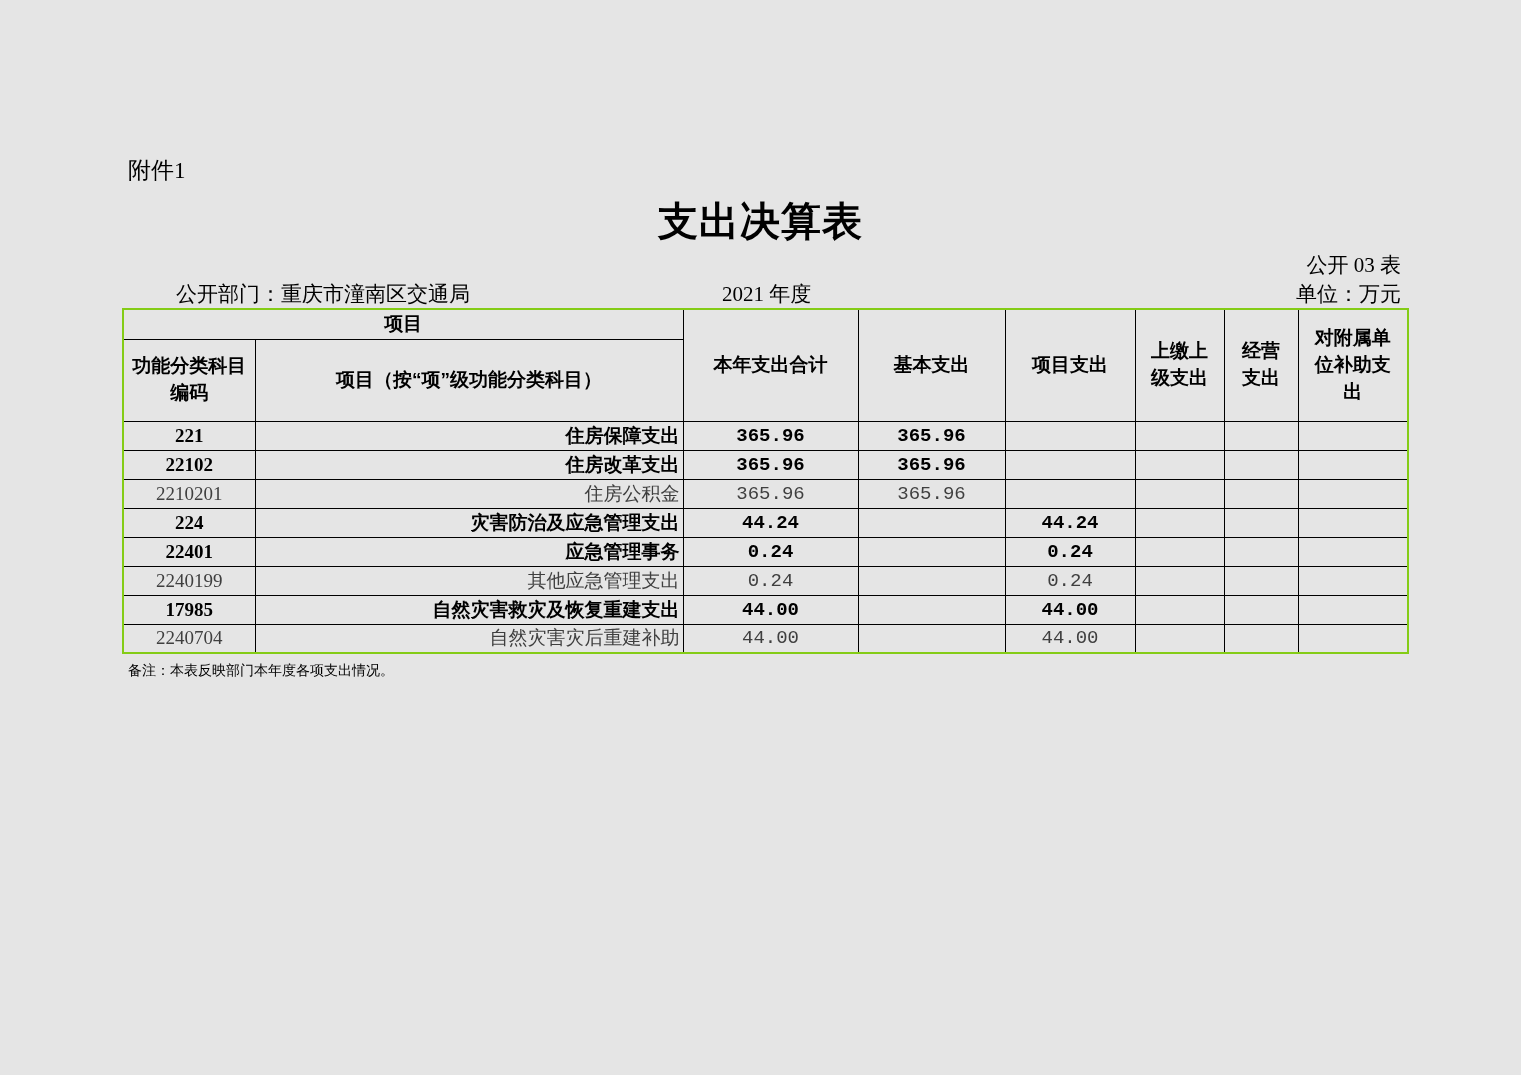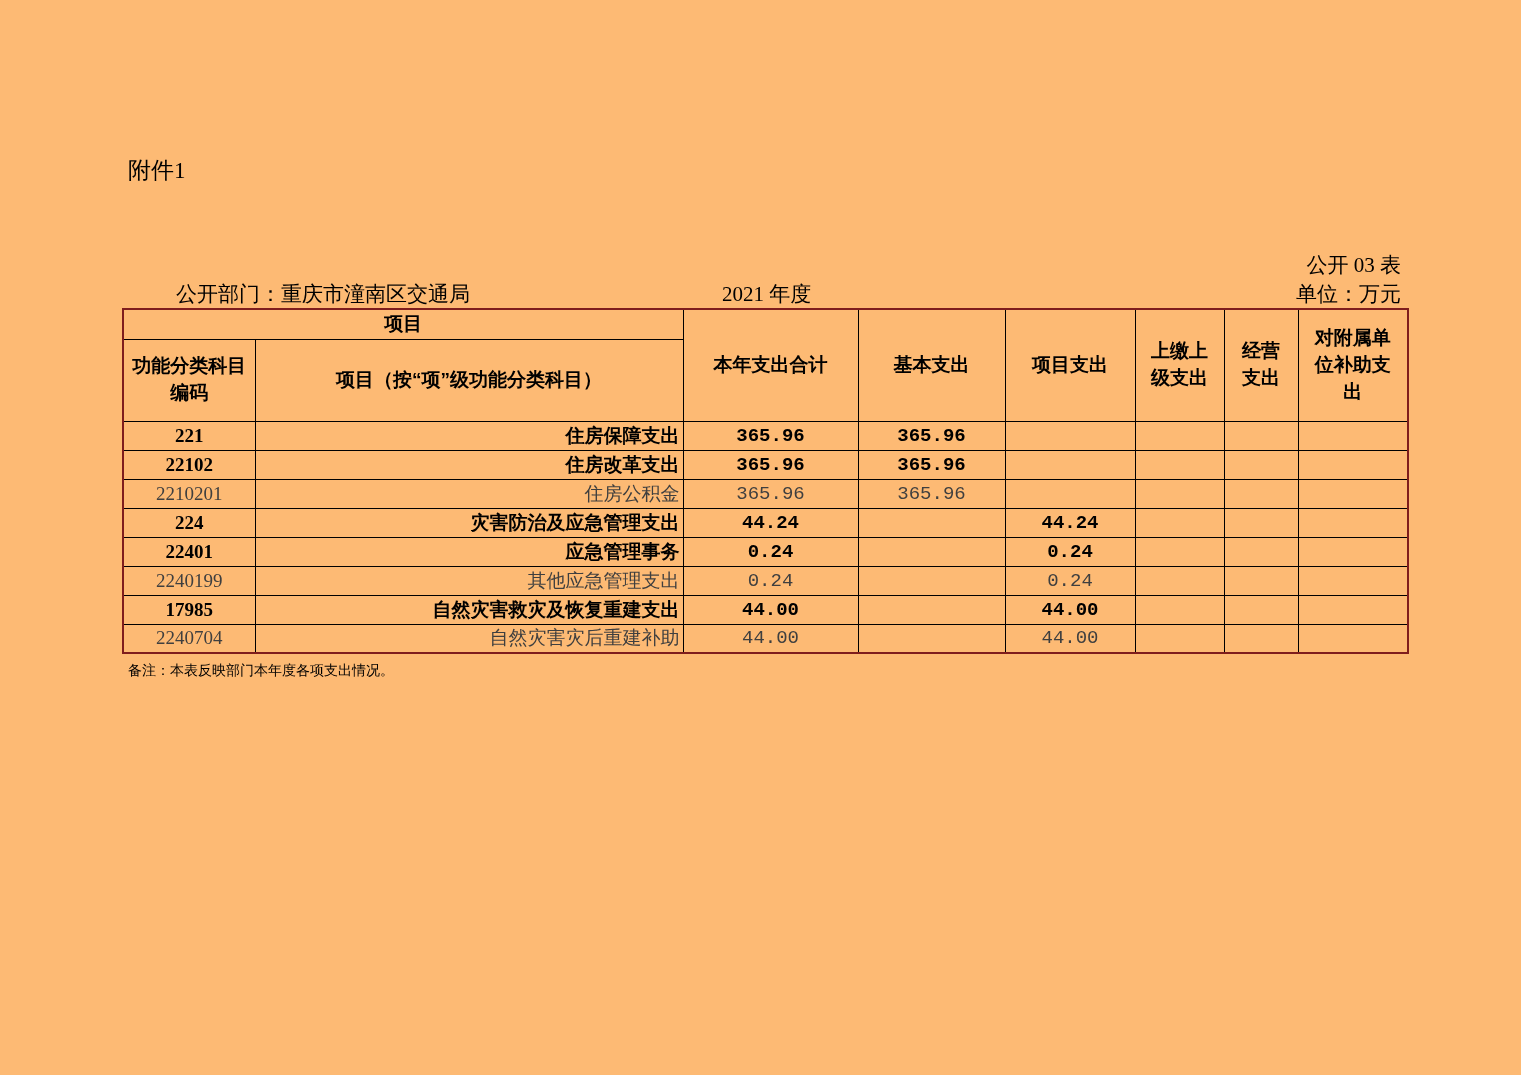--- a/index.html
+++ b/index.html
@@ -1,21 +1,21 @@
 <!DOCTYPE html>
 <html><head>
 <meta charset="utf-8">
 <style>
   * { box-sizing: border-box; }
   html, body { margin: 0; padding: 0; background: #ffffff; }
   .page {
     position: relative;
     width: 1521px;
     height: 1075px;
-    background: #fdba74;
+    background: #e5e5e5;
     color: #000000;
     font-family: "Liberation Serif", "DejaVu Serif", serif;
     overflow: hidden;
     padding-left: 48px;
   }
   .attachment {
     position: absolute;
     left: 128px; top: 155px;
     font-size: 23px;
   }
@@ -37,21 +37,21 @@
   .meta-dept { position: absolute; left: 128px; top: 280px; font-size: 21px; margin-left: 48px; }
   .meta-year { position: absolute; left: 722px; top: 280px; font-size: 21px; }
   .meta-unit { position: absolute; right: 120px; top: 280px; font-size: 21px; }
 
   table.report {
     position: absolute;
     left: 122px; top: 308px;
     width: 1285px;
     border-collapse: collapse;
     table-layout: fixed;
-    border: 2px solid #7f1d1d;
+    border: 2px solid #84cc16;
   }
   table.report th, table.report td {
     border: 1px solid #000;
     padding: 0 3px;
     font-size: 19px;
     vertical-align: middle;
     overflow: hidden;
   }
   table.report thead th {
     font-family: "Liberation Sans", "DejaVu Sans", sans-serif;
@@ -93,20 +93,21 @@
     font-size: 14px;
   }
 </style>
 </head>
 <body>
 
 <div class="page">
 
   <div class="attachment">附件1</div>
 
+  <h1 class="title">支出决算表</h1>
 
   <div class="table-code">公开 03 表</div>
 
   <div class="meta-dept">公开部门：重庆市潼南区交通局</div>
   <div class="meta-year">2021 年度</div>
   <div class="meta-unit">单位：万元</div>
 
   <table class="report">
     <colgroup>
       <col style="width:132px">

